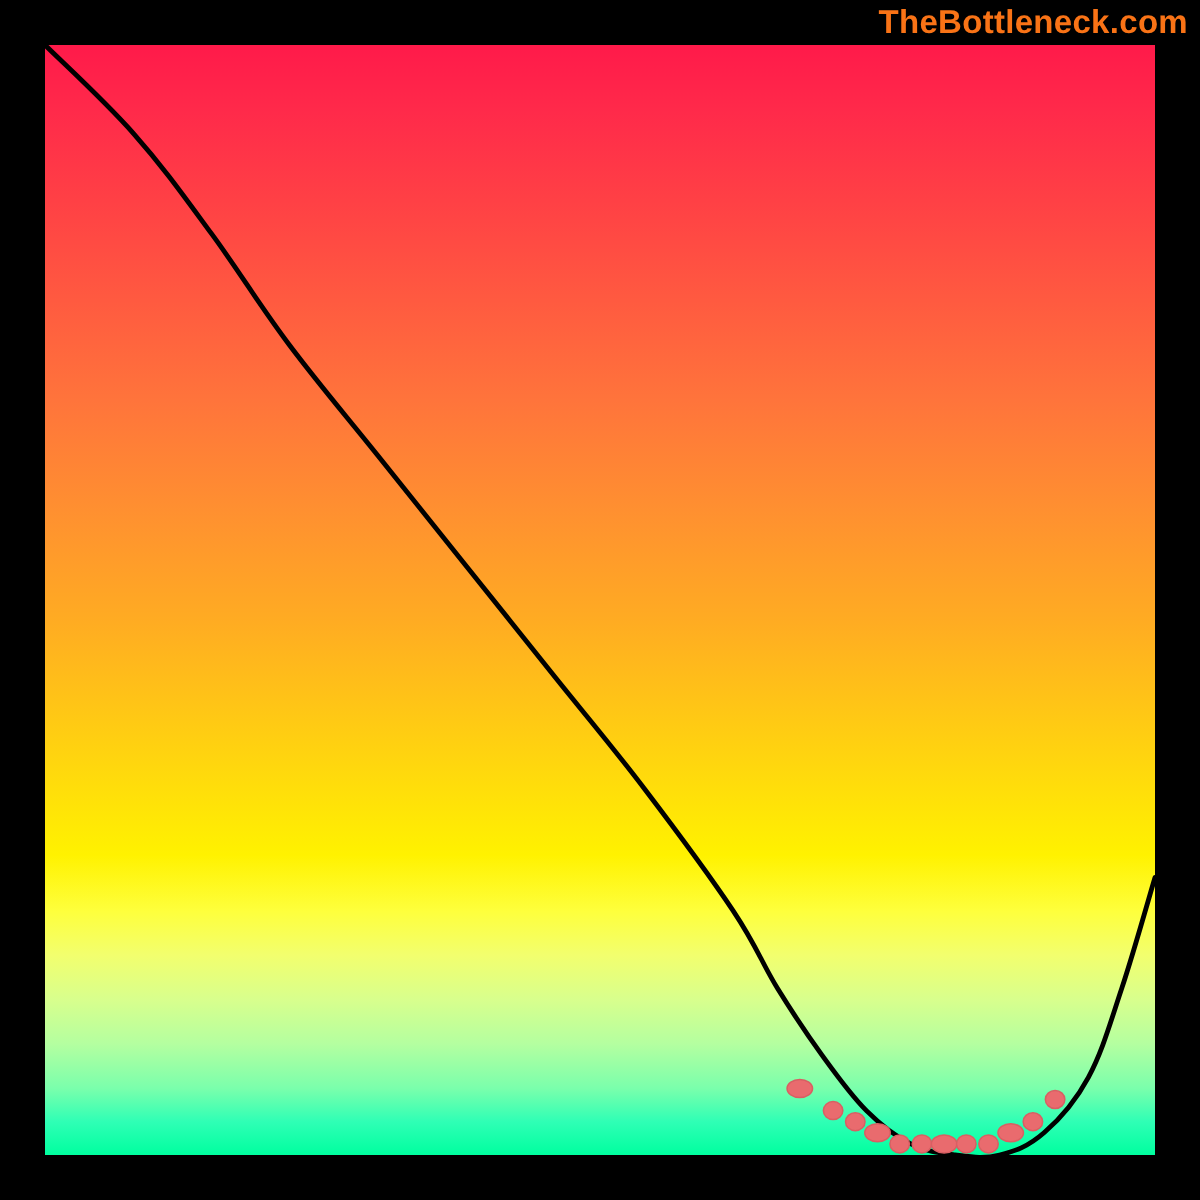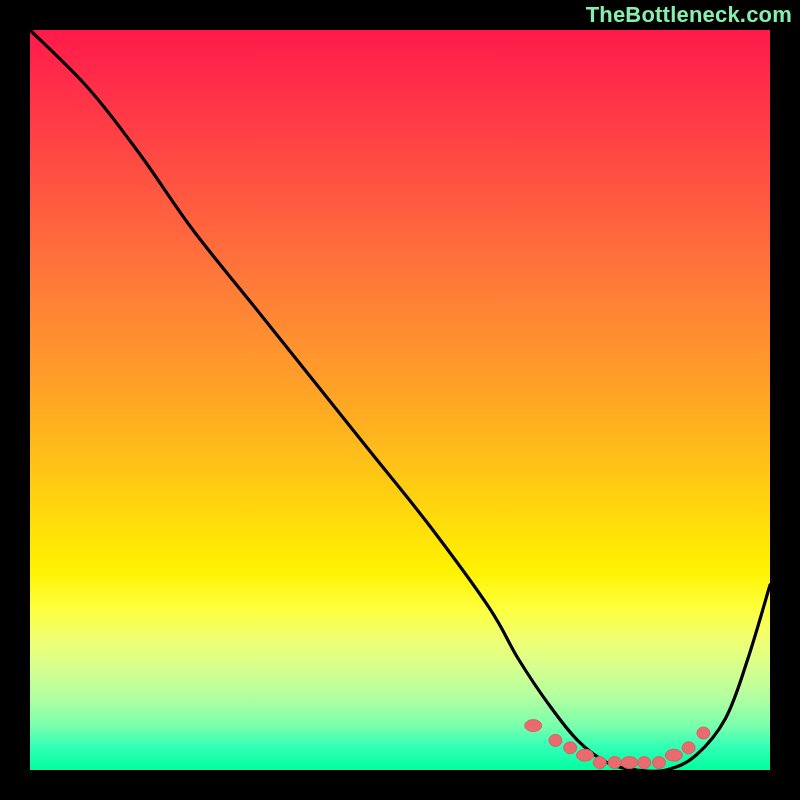--- a/index.html
+++ b/index.html
@@ -16,21 +16,21 @@
     width: 800px;
     height: 800px;
     background: #000;
   }
   .watermark {
     position: absolute;
     top: 2px;
     right: 8px;
     font-size: 22px;
     font-weight: 600;
-    color: #86efac;
+    color: #f97316;
     letter-spacing: 0.2px;
     user-select: none;
   }
   .plot {
     position: absolute;
     left: 30px;
     top: 30px;
     width: 740px;
     height: 740px;
     

